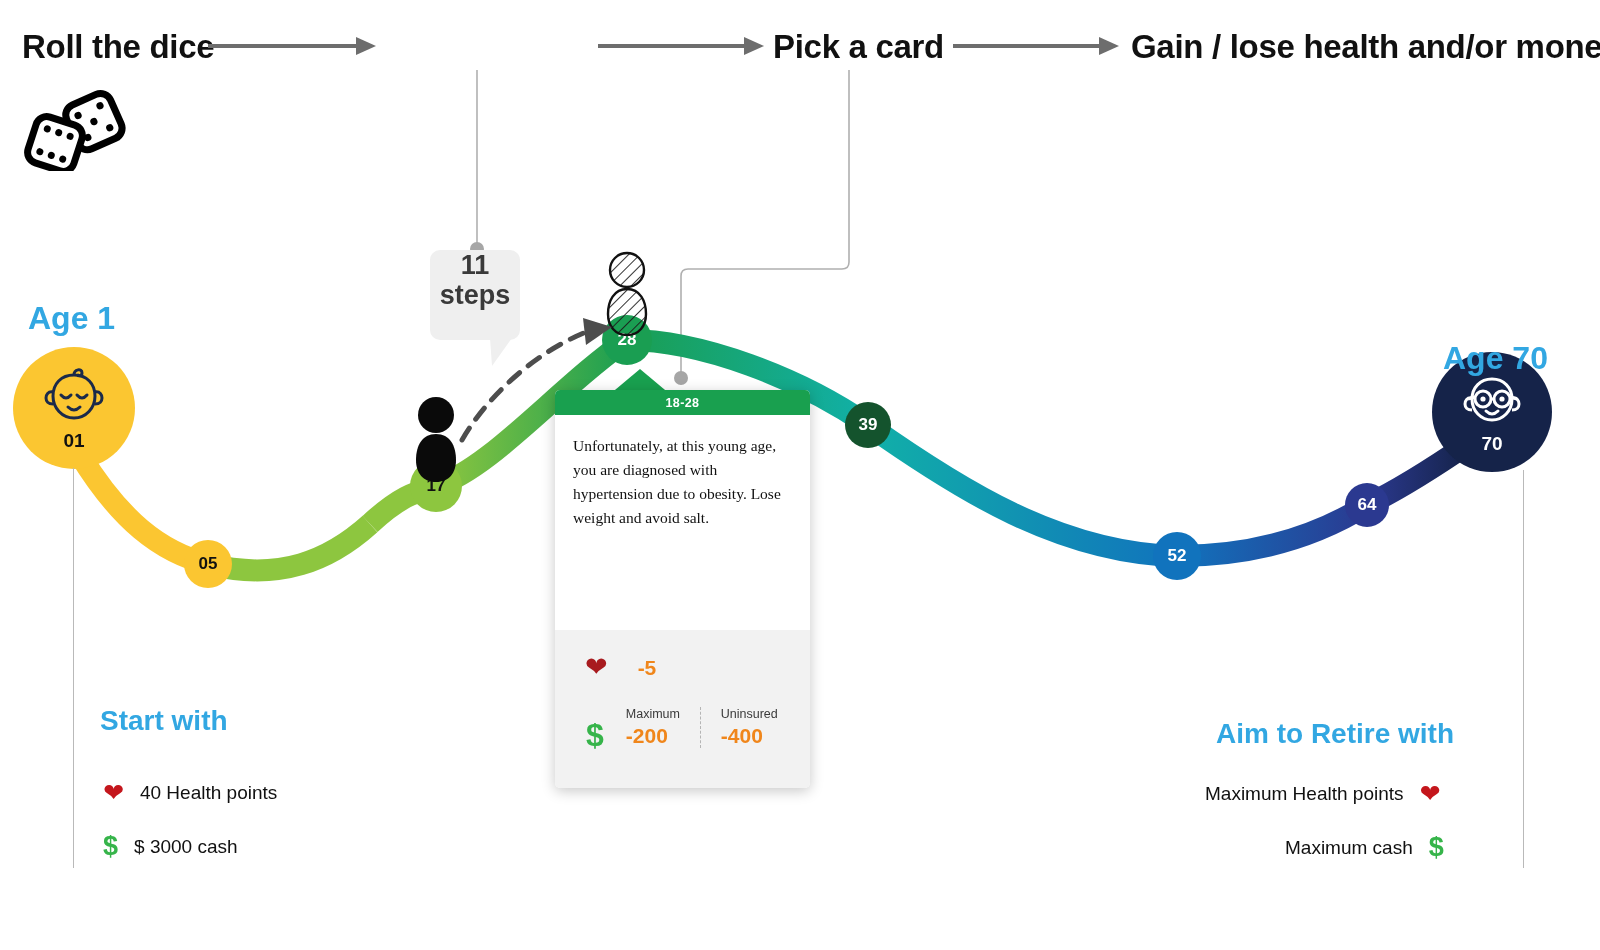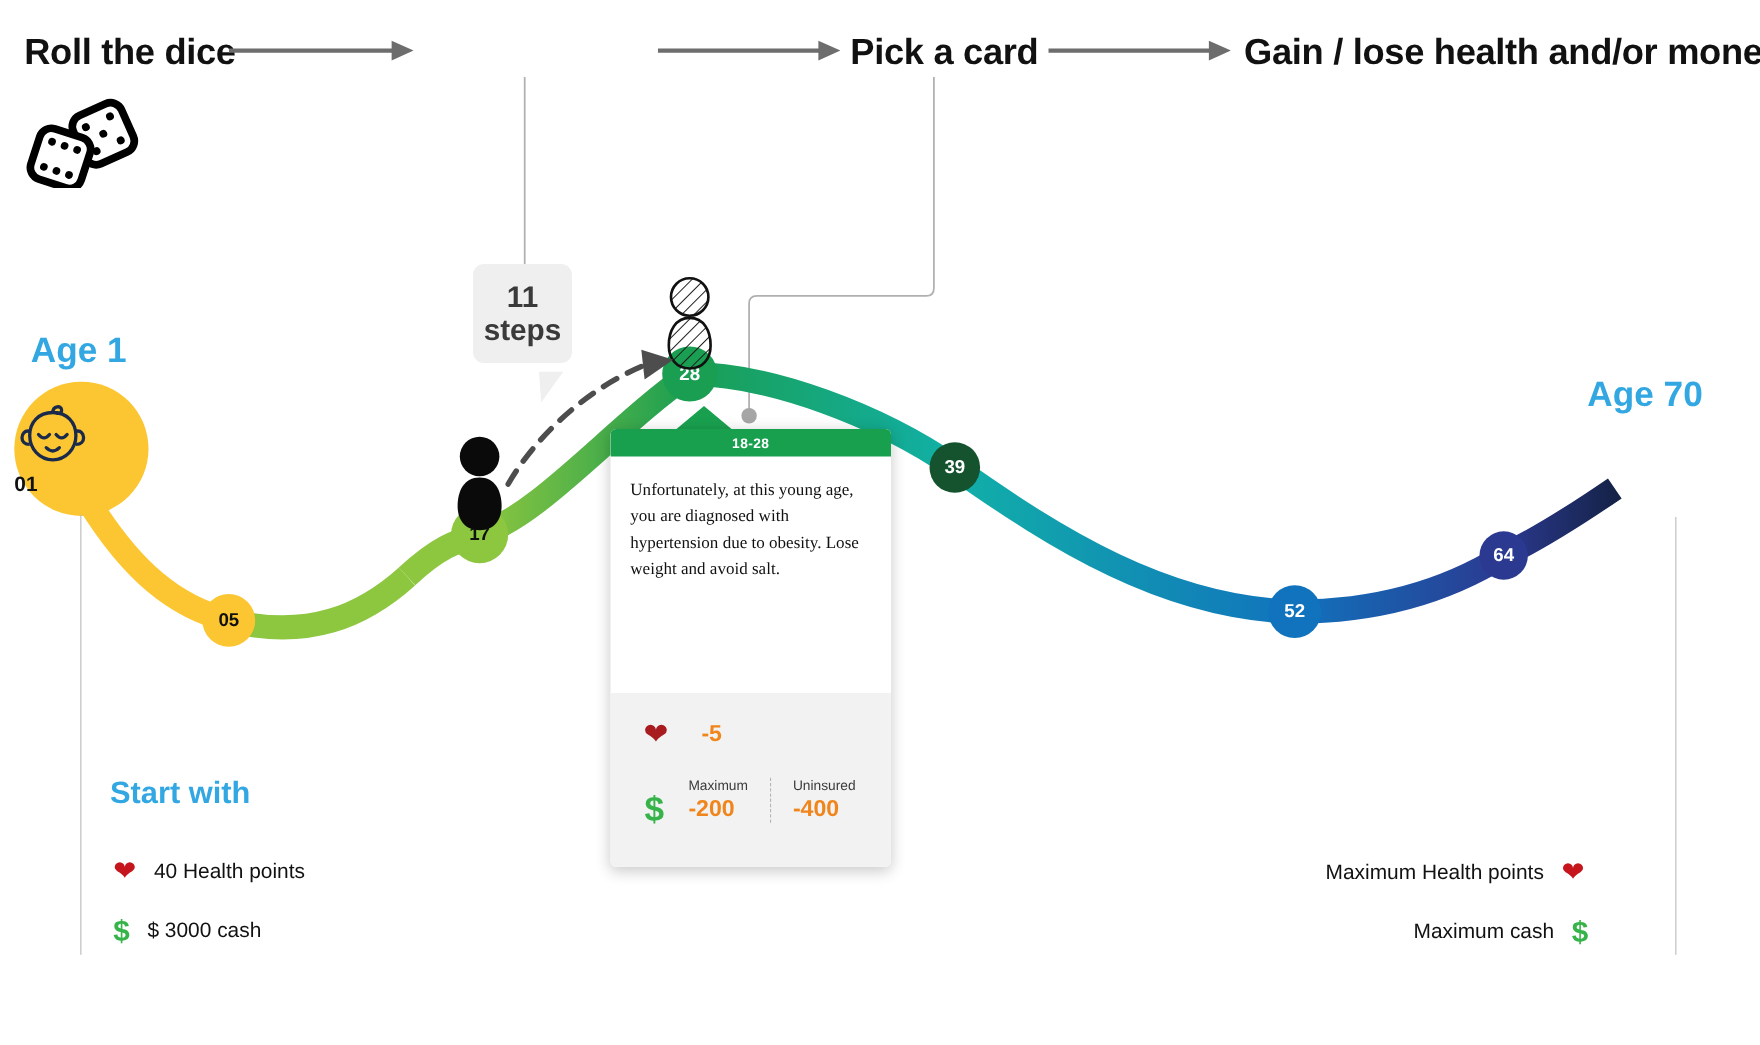--- a/index.html
+++ b/index.html
@@ -23,21 +23,21 @@
   
   .layer{position:absolute;left:0;top:0;width:1600px;height:950px;pointer-events:none;}
 
   
   .age-label{position:absolute;font-size:32px;font-weight:700;color:#32A7E2;white-space:nowrap;}
   #age-start{left:28px;top:300px;}
   #age-end{left:1443px;top:300px;margin-top:40px;}
 
   
   .end-circle{position:absolute;border-radius:50%;display:flex;flex-direction:column;
-              align-items:flex-start;justify-content:center;}
+              align-items:center;justify-content:center;}
   #circle-start{left:13px;top:347px;width:122px;height:122px;background:#FBC631;}
   #circle-end{left:1432px;top:352px;width:120px;height:120px;background:#152349;}
   .end-num{font-size:19px;font-weight:800;line-height:1;margin-top:2px;}
   #circle-start .end-num{color:#111;}
   #circle-end .end-num{color:#fff;}
 
   
   .node{position:absolute;border-radius:50%;display:flex;align-items:center;justify-content:center;
         font-weight:800;font-size:17px;color:#fff;box-sizing:border-box;}
 
@@ -54,23 +54,23 @@
   .foot-row{position:absolute;display:flex;align-items:center;gap:16px;white-space:nowrap;}
   .foot-row .txt{font-size:19px;font-weight:400;color:#111;}
   #start-row-0{left:103px;top:780px;}
   #start-row-1{left:103px;top:833px;}
   #retire-row-0{left:1205px;top:781px;}
   #retire-row-1{left:1285px;top:834px;}
   .heart{color:#C4161C;font-size:25px;line-height:1;}
   .dollar{color:#36B44A;font-size:27px;font-weight:800;line-height:1;}
 
   
-  #steps-callout{position:absolute;left:430px;top:240px;width:90px;height:90px;background:#EFEFEF;
+  #steps-callout{position:absolute;left:430px;top:250px;width:90px;height:90px;background:#EFEFEF;
                  border-radius:10px;display:flex;flex-direction:column;align-items:center;
-                 justify-content:center;line-height:1.12;}
+                 justify-content:flex-start;line-height:1.12;}
   #steps-callout .num{font-size:27px;font-weight:700;color:#3a3a3a;}
   #steps-callout .unit{font-size:27px;font-weight:700;color:#3a3a3a;}
 
   
   #event-card{position:absolute;left:555px;top:390px;width:255px;height:398px;background:#fff;
               border-radius:5px;box-shadow:0 3px 14px rgba(0,0,0,.22);overflow:hidden;}
   #card-header{height:25px;background:#19A04F;display:flex;align-items:center;justify-content:center;}
   #card-header .rng{color:#fff;font-size:12.5px;font-weight:700;letter-spacing:.4px;}
   #card-body{padding:19px 18px 0 18px;}
   #card-body .body-text{font-size:15.5px;line-height:1.55;color:#111;font-family:Liberation Serif, serif;}
@@ -201,20 +201,36 @@
       <path d="M14,25 c-5,-1 -7,3 -7,6 c0,3 2,6 7,6" fill="none" stroke="#1b2a4a" stroke-width="3"></path>
       <path d="M56,25 c5,-1 7,3 7,6 c0,3 -2,6 -7,6" fill="none" stroke="#1b2a4a" stroke-width="3"></path>
       <path d="M35,8 c0,-6 8,-7 8,-2 c0,3 -4,4 -5,1" fill="none" stroke="#1b2a4a" stroke-width="3"></path>
       <path d="M22,28 q5,6 10,0" fill="none" stroke="#1b2a4a" stroke-width="3" stroke-linecap="round"></path>
       <path d="M38,28 q5,6 10,0" fill="none" stroke="#1b2a4a" stroke-width="3" stroke-linecap="round"></path>
       <path d="M29,40 q6,6 12,0" fill="none" stroke="#1b2a4a" stroke-width="3" stroke-linecap="round"></path>
     </svg>
     <span class="end-num">01</span>
   </div>
 
+  <div class="end-circle" id="circle-end">
+    <svg width="70" height="60" viewBox="0 0 70 60">
+      <path d="M35,7 c-12,0 -20,9 -20,20 c0,12 9,21 20,21 c11,0 20,-9 20,-21 c0,-11 -8,-20 -20,-20z" fill="none" stroke="#fff" stroke-width="3"></path>
+      <path d="M15,26 c-5,-1 -7,3 -7,6 c0,3 2,6 7,6" fill="none" stroke="#fff" stroke-width="3"></path>
+      <path d="M55,26 c5,-1 7,3 7,6 c0,3 -2,6 -7,6" fill="none" stroke="#fff" stroke-width="3"></path>
+      <circle cx="26" cy="27" r="8" fill="none" stroke="#fff" stroke-width="3"></circle>
+      <circle cx="45" cy="27" r="8" fill="none" stroke="#fff" stroke-width="3"></circle>
+      <line x1="34" y1="27" x2="37" y2="27" stroke="#fff" stroke-width="3"></line>
+      <line x1="18" y1="25" x2="11" y2="27" stroke="#fff" stroke-width="3"></line>
+      <line x1="53" y1="25" x2="60" y2="27" stroke="#fff" stroke-width="3"></line>
+      <circle cx="26" cy="27" r="2.6" fill="#fff"></circle>
+        <circle cx="45" cy="27" r="2.6" fill="#fff"></circle>
+      <path d="M29,39 q6,6 12,0" fill="none" stroke="#fff" stroke-width="3" stroke-linecap="round"></path>
+    </svg>
+    <span class="end-num">70</span>
+  </div>
 
   <div class="age-label" id="age-start">Age 1</div>
   <div class="age-label" id="age-end">Age 70</div>
 
   <div id="nodes-container">
       <div class="node" style="left: 184px; top: 540px; width: 48px; height: 48px; background: rgb(251, 198, 49); color: rgb(17, 17, 17);">
         <span>05</span>
       </div>
       <div class="node" style="left: 410px; top: 460px; width: 52px; height: 52px; background: rgb(141, 198, 63); color: rgb(17, 17, 17);">
         <span>17</span>
@@ -299,20 +315,21 @@
   <div class="foot-title" id="start-title">Start with</div>
   <div class="foot-row" id="start-row-0">
     <span class="heart">❤</span>
     <span class="txt">40 Health points</span>
   </div>
   <div class="foot-row" id="start-row-1">
     <span class="dollar">$</span>
     <span class="txt">$ 3000 cash</span>
   </div>
 
+  <div class="foot-title" id="retire-title">Aim to Retire with</div>
   <div class="foot-row" id="retire-row-0">
     <span class="txt">Maximum Health points</span>
     <span class="heart">❤</span>
   </div>
   <div class="foot-row" id="retire-row-1">
     <span class="txt">Maximum cash</span>
     <span class="dollar">$</span>
   </div>
 
 </div>

